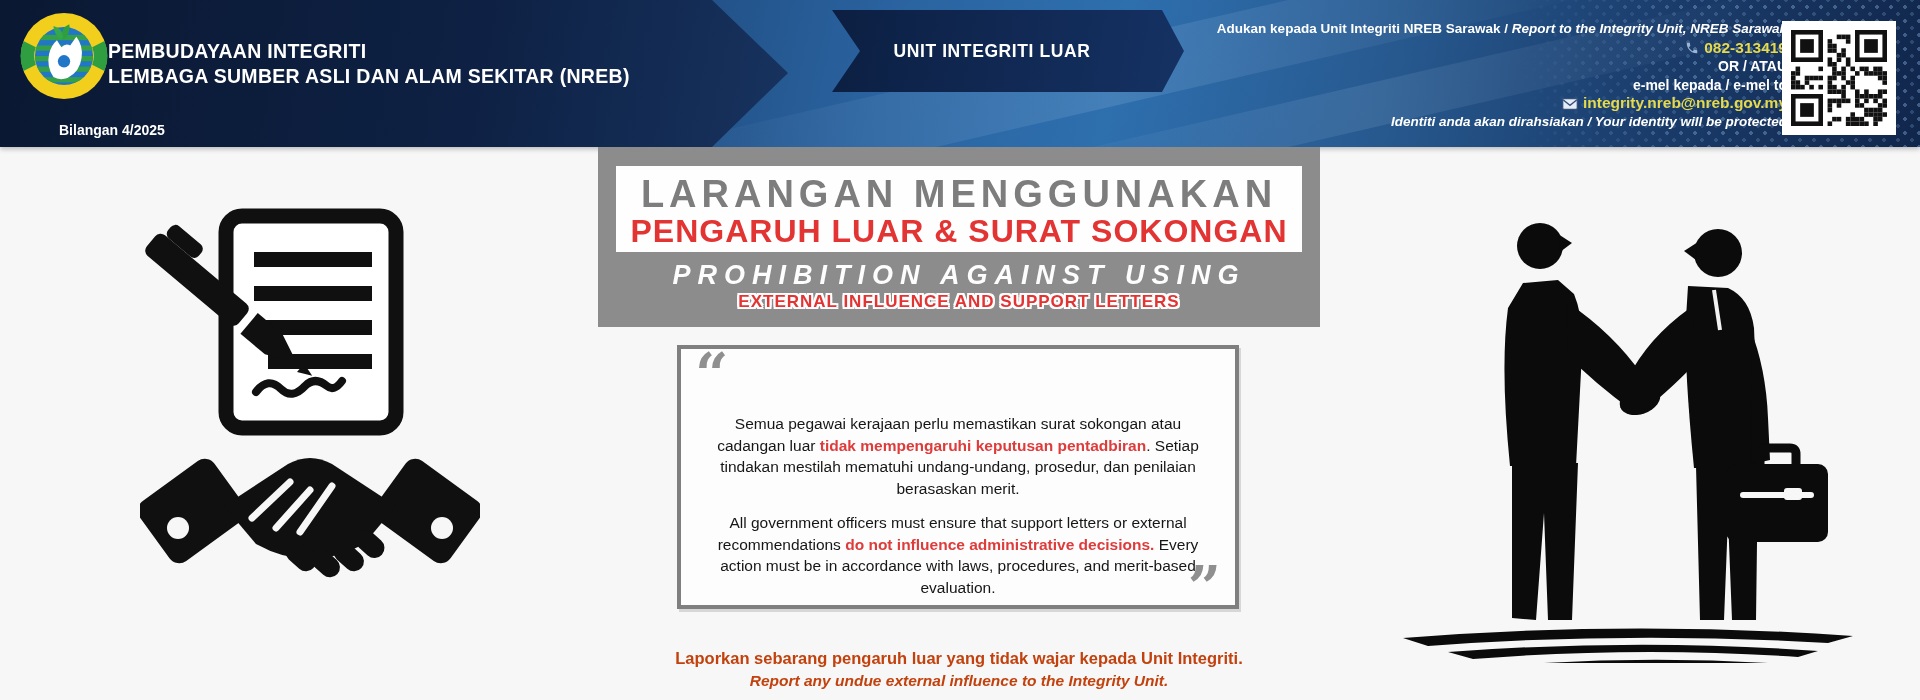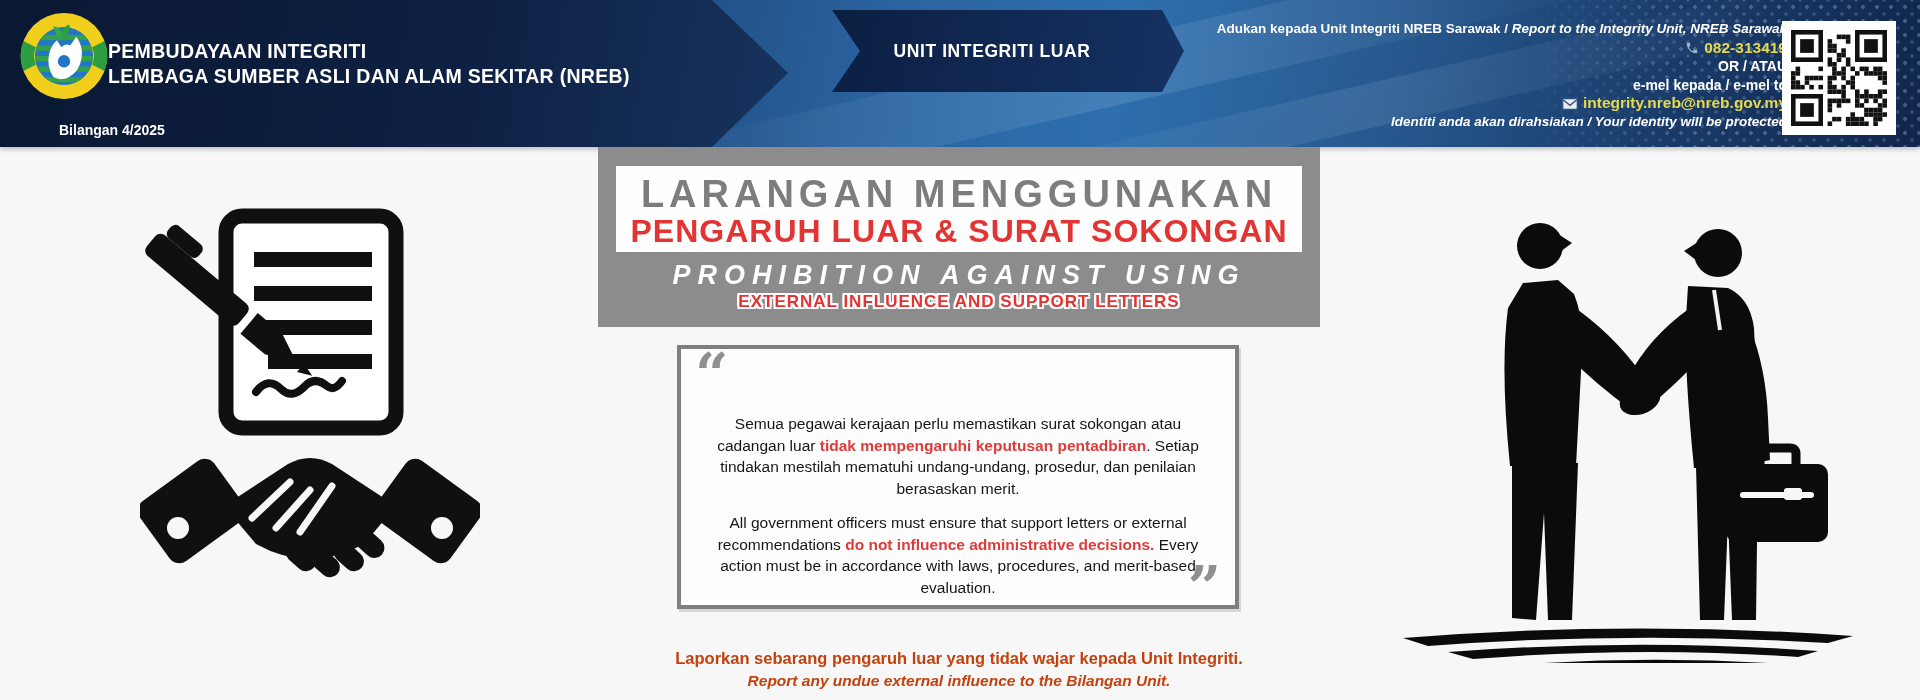--- a/index.html
+++ b/index.html
@@ -323,21 +323,21 @@
 
   <section class="quote-box">
     <div class="q-open">“</div>
     <p class="q-my"><span>Semua pegawai kerajaan perlu memastikan surat sokongan atau cadangan luar </span><span class="red">tidak mempengaruhi keputusan pentadbiran</span><span>. Setiap tindakan mestilah mematuhi undang-undang, prosedur, dan penilaian berasaskan merit.</span></p>
     <p class="q-en"><span>All government officers must ensure that support letters or external recommendations </span><span class="red">do not influence administrative decisions.</span><span> Every action must be in accordance with laws, procedures, and merit-based evaluation.</span></p>
     <div class="q-close">”</div>
   </section>
 
   <div class="footer-note">
     <div class="f1">Laporkan sebarang pengaruh luar yang tidak wajar kepada Unit Integriti.</div>
-    <div class="f2">Report any undue external influence to the Bilangan Unit.</div>
+    <div class="f2">Report any undue external influence to the Integrity Unit.</div>
   </div>
 
   <svg class="ill-right" viewBox="0 0 490 495">
     <g fill="#0b0b0b">
       <circle cx="152" cy="78" r="23"></circle>
       <path d="M170 66 l14 9 -12 9 z"></path>
       <path d="M135 115 L170 112 L186 126 Q196 150 194 185 L188 298 L122 298 Q112 200 120 140 Z"></path>
       <path d="M180 135 Q225 165 255 208 L268 225 L246 244 Q205 214 178 186 Z"></path>
       <path d="M124 295 L190 295 L184 452 L160 452 L156 345 L148 452 L124 450 Z"></path>
       <circle cx="330" cy="85" r="24"></circle>

